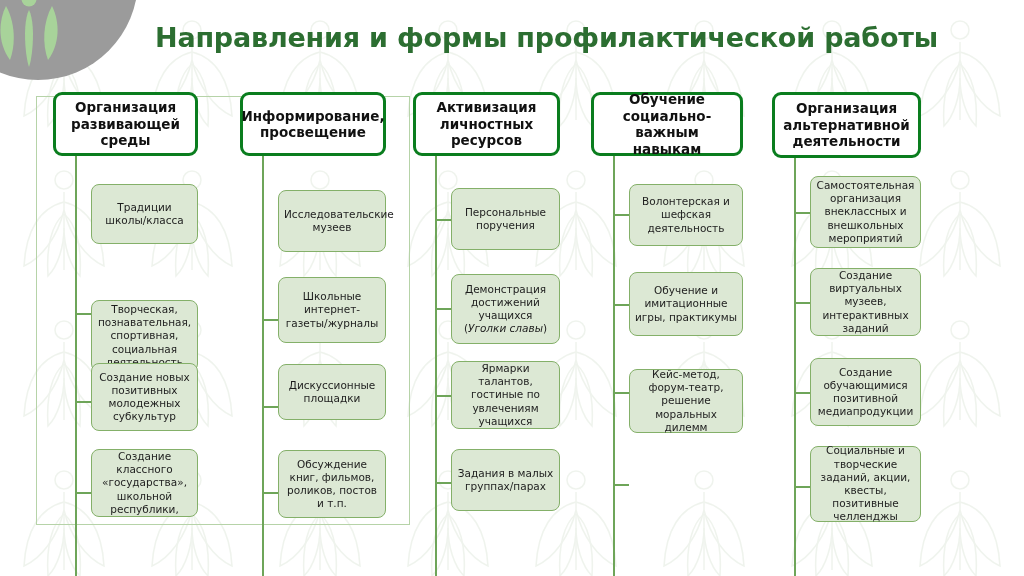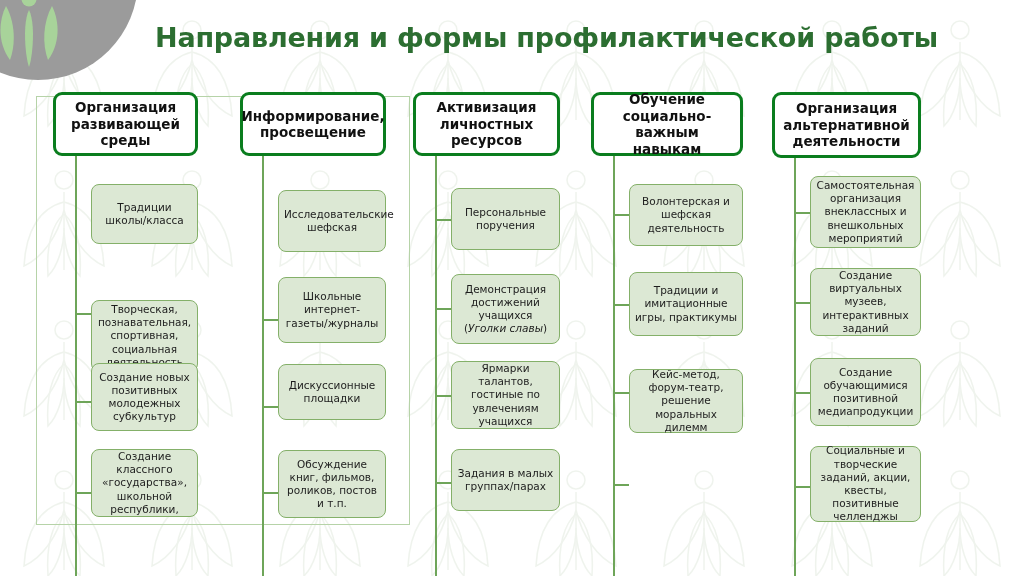--- a/index.html
+++ b/index.html
@@ -166,21 +166,21 @@
         <span class="txt">Создание классного «государства», школьной республики,</span>
       </div>
     </div>
 
     <div class="col" style="left:240px;width:146px;">
       <div class="hdr" style="height:64px;">Информирование, просвещение</div>
       <div class="spine" style="left:22px;top:64px;height:423px;"></div>
 
       <div class="stub" style="left:22px;top:227px;width:16px;"></div>
       <div class="item" style="left:38px;top:98px;width:108px;height:62px;">
-        <span class="txt">Исследовательские шефская</span>
+        <span class="txt">Исследовательские музеев</span>
       </div>
 
       <div class="stub" style="left:22px;top:314px;width:16px;"></div>
       <div class="item" style="left:38px;top:185px;width:108px;height:66px;">
         <span class="txt">Школьные интернет-газеты/журналы</span>
       </div>
 
       <div class="stub" style="left:22px;top:400px;width:16px;"></div>
       <div class="item" style="left:38px;top:272px;width:108px;height:56px;">
         <span class="txt">Дискуссионные площадки</span>
@@ -222,21 +222,21 @@
       <div class="hdr" style="height:64px;">Обучение социально-важным навыкам</div>
       <div class="spine" style="left:22px;top:64px;height:423px;"></div>
 
       <div class="stub" style="left:22px;top:122px;width:16px;"></div>
       <div class="item" style="left:38px;top:92px;width:114px;height:62px;">
         <span class="txt">Волонтерская и шефская деятельность</span>
       </div>
 
       <div class="stub" style="left:22px;top:212px;width:16px;"></div>
       <div class="item" style="left:38px;top:180px;width:114px;height:64px;">
-        <span class="txt">Традиции и имитационные игры, практикумы</span>
+        <span class="txt">Обучение и имитационные игры, практикумы</span>
       </div>
 
       <div class="stub" style="left:22px;top:300px;width:16px;"></div>
       <div class="item" style="left:38px;top:268px;width:114px;height:64px;margin-top:9px;">
         <span class="txt">Кейс-метод, форум-театр, решение моральных дилемм</span>
       </div>
 
       <div class="stub" style="left:22px;top:392px;width:16px;"></div>
     </div>
 

